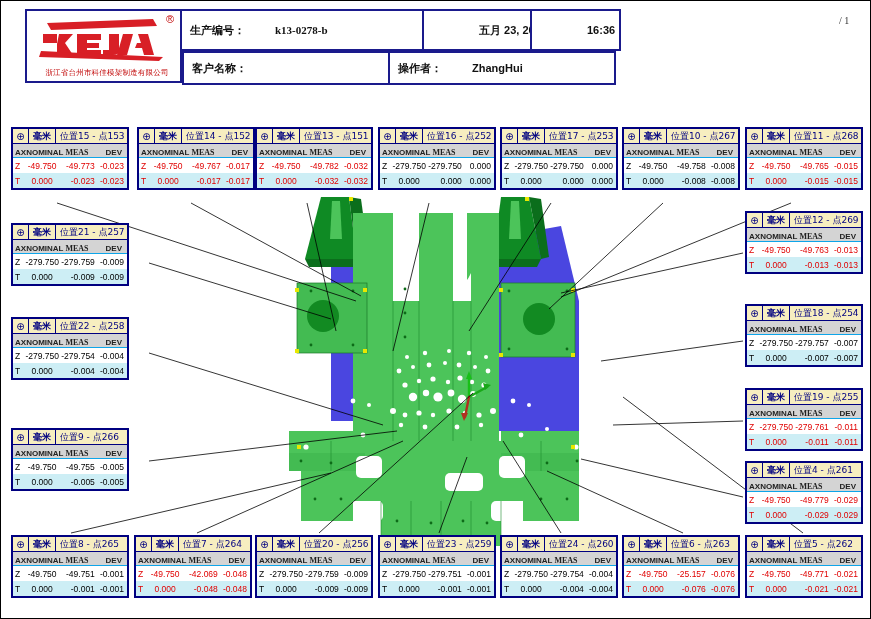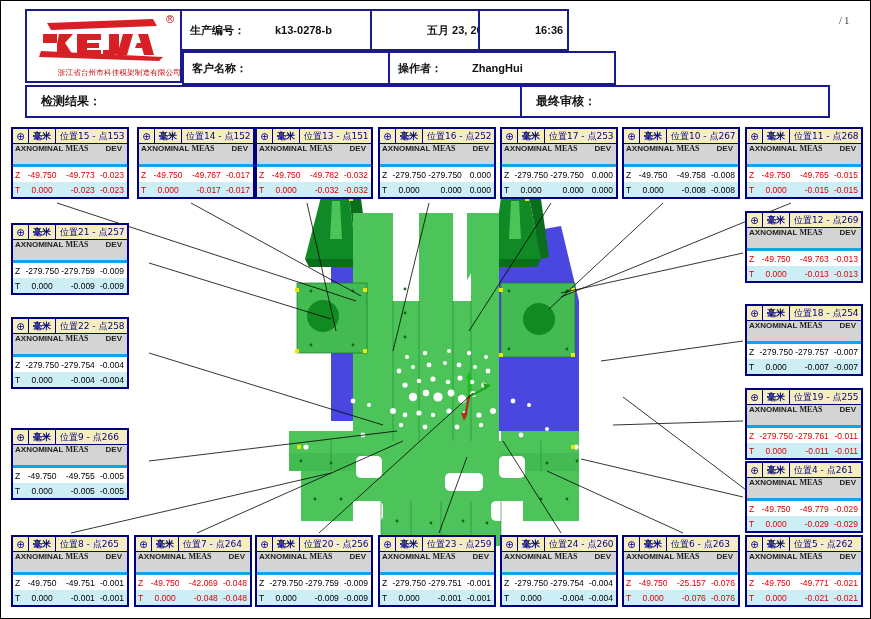--- a/index.html
+++ b/index.html
@@ -63,21 +63,21 @@
   }
   #logo-mark {
     position: absolute;
     left: 8px; top: 6px;
     width: 140px; height: 44px;
   }
   #logo-sub {
     position: absolute;
     left: 6px; bottom: 3px;
     width: 148px;
-    text-align: right;
+    text-align: center;
     font-size: 7.5px;
     color: #c00000;
     font-family: "DejaVu Sans", sans-serif;
     letter-spacing: 0.2px;
     white-space: nowrap;
   }
   #logo-r {
     position: absolute;
     right: 6px; top: 2px;
     font-size: 11px;
@@ -130,26 +130,26 @@
     display: flex; align-items: center;
     padding-left: 4px;
     font-size: 9px;
     color: #000080;
     font-family: "DejaVu Sans", sans-serif;
     white-space: nowrap;
   }
   .mbox-head {
     display: flex;
     background: #d4d4d4;
-    height: 23px;
-    align-items: flex-start;
+    height: 14px;
+    align-items: flex-end;
     font-size: 8px;
     color: #222;
     font-weight: bold;
-    border-bottom: 3px solid #0ea5e9;
+    border-bottom: 1px solid #0ea5e9;
   }
   .mrow {
     display: flex;
     height: 15px;
     align-items: center;
     font-size: 8.5px;
   }
   .mrow.alt { background: #cdeef5; }
   .mrow.wht { background: #ffffff; }
   .c-ax   { width: 16px; padding-left: 2px; text-align: left; }
@@ -386,21 +386,21 @@
             <path d="M70,17 L84,17 L84,34 Q84,38 78,38 L68,38 L68,33 L74,33 L74,17 Z"></path>
             <path d="M88,17 L98,17 L92,38 L82,38 Z"></path>
             <path d="M103,17 L113,17 L119,38 L109,38 L107,31 L100,31 L102,26 L106,26 L104,20 Z"></path>
             <path d="M6,34 L128,40 L124,44 L4,40 Z"></path>
           </g>
         </svg>
         <div id="logo-r">®</div>
         <div id="logo-sub">浙江省台州市科佳模架制造有限公司</div>
       </div>
 
-      <div class="hdr-cell" style="width:192px;height:42px;">
+      <div class="hdr-cell" style="width:244px;height:42px;font-family:Liberation Serif, serif;">
         <span class="hdr-label">生产编号：</span>
         <span class="hdr-value">k13-0278-b</span>
       </div>
 
 
       <div class="hdr-cell" style="width:110px;height:42px;">
         <span class="hdr-value-left">五月 23, 2013</span>
       </div>
 
       <div class="hdr-cell" style="width:91px;height:42px;">
@@ -411,28 +411,20 @@
     <div class="hdr-row" style="height:34px;margin-left:157px;">
       <div class="hdr-cell" style="width:208px;height:34px;">
         <span class="hdr-label">客户名称：</span>
       </div>
       <div class="hdr-cell" style="width:228px;height:34px;">
         <span class="hdr-label">操作者：</span>
         <span class="hdr-value">ZhangHui</span>
       </div>
     </div>
 
-    <div class="hdr-row" style="height:33px;">
-      <div class="hdr-cell" style="width:497px;height:33px;">
-        <span class="hdr-label" style="font-size:12px;padding-left:14px;">检测结果：</span>
-      </div>
-      <div class="hdr-cell" style="width:310px;height:33px;">
-        <span class="hdr-label" style="font-size:12px;padding-left:14px;">最终审核：</span>
-      </div>
-    </div>
   </div>
 
   <div id="page-num">/ 1</div>
 
   <div id="mbox-container">
       <div class="mbox" style="left: 10px; top: 126px; width: 118px;">
         <div class="mbox-title">
           <div class="mbox-sym">⊕</div>
           <div class="mbox-unit">毫米</div>
           <div class="mbox-name">位置15 - 点153</div>

